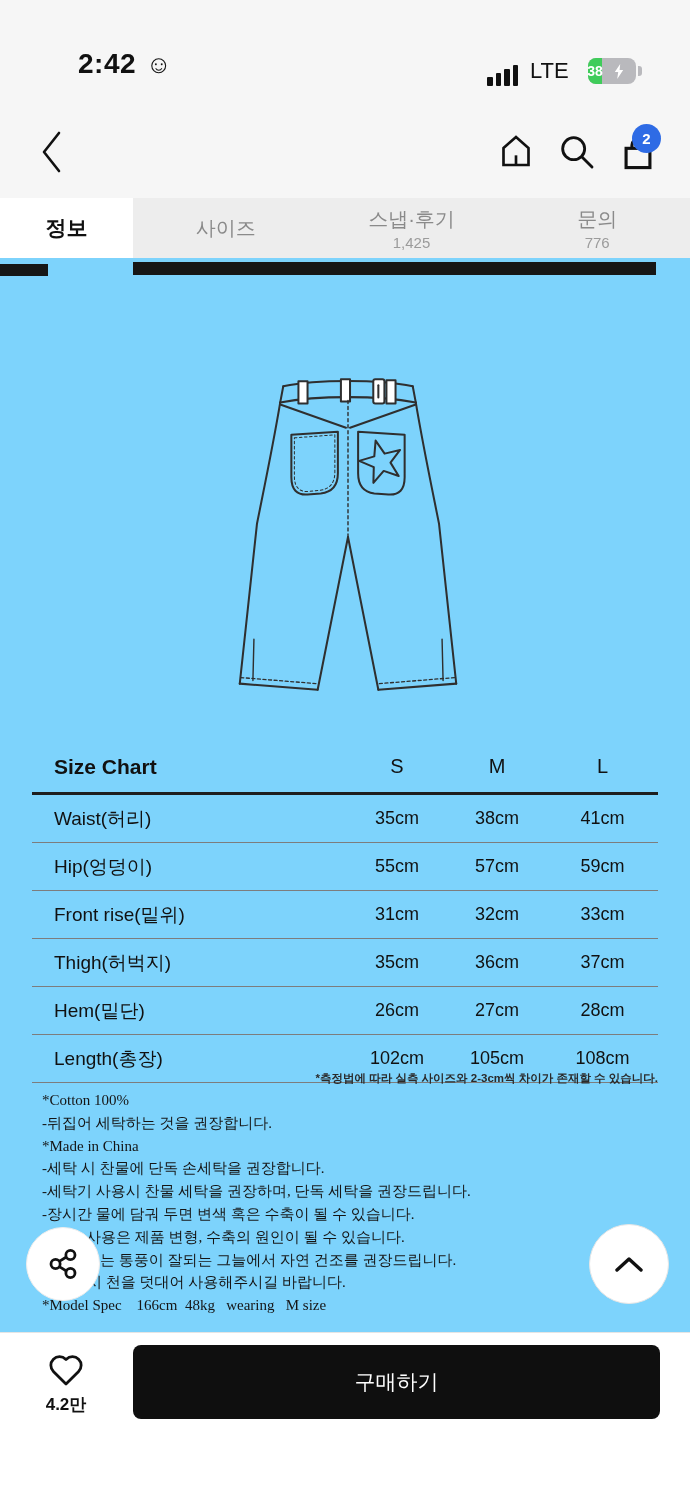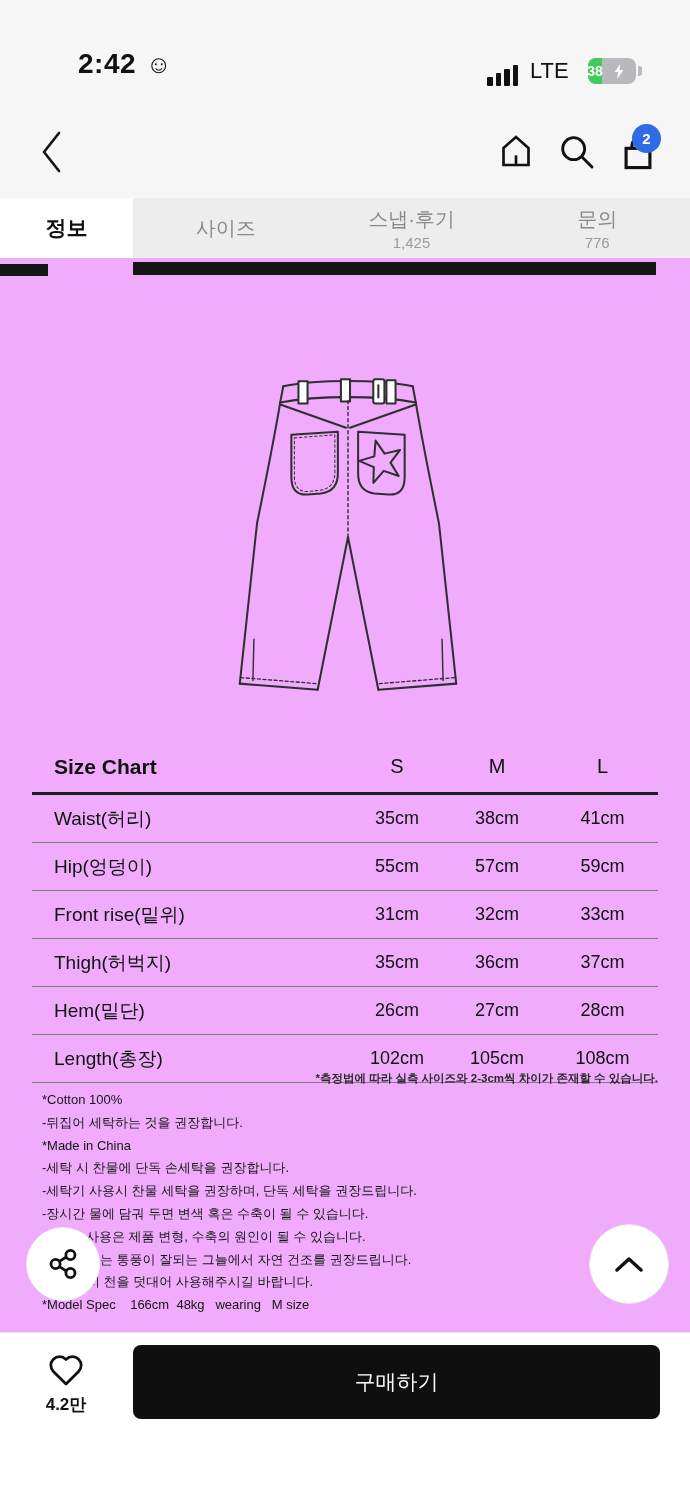--- a/index.html
+++ b/index.html
@@ -1,16 +1,16 @@
 <!DOCTYPE html>
 <html><head>
 <meta charset="utf-8">
 <style>
   html,body{margin:0;padding:0;background:#fff;}
-  .screen{position:relative;width:690px;height:1500px;background:#f0abfc;overflow:hidden;
+  .screen{position:relative;width:690px;height:1500px;background:#7dd3fc;overflow:hidden;
           font-family:"Liberation Sans","DejaVu Sans",sans-serif;color:#111;}
 
   
   .header-bg{position:absolute;left:0;top:0;width:690px;height:198px;background:#f6f6f6;}
   .time{position:absolute;left:78px;top:48px;font-size:28px;font-weight:700;letter-spacing:.5px;}
   .emoji{position:absolute;left:146px;top:50px;font-size:25px;font-weight:400;}
   .signal{position:absolute;left:487px;top:62px;width:34px;height:24px;display:flex;align-items:flex-end;gap:3px;}
   .signal i{display:block;width:5.5px;background:#111;border-radius:1px;}
   .network{position:absolute;left:530px;top:58px;font-size:22px;font-weight:500;}
   .battery{position:absolute;left:588px;top:58px;width:48px;height:26px;border-radius:8px;
@@ -40,21 +40,21 @@
   .size-table{position:absolute;left:32px;top:741px;width:626px;border-collapse:collapse;table-layout:fixed;}
   .size-table thead th{border-bottom:3px solid #1e1e1e;height:49px;vertical-align:middle;}
   .sc-title{text-align:left;padding-left:22px;font-size:21px;font-weight:700;}
   .sc-col{font-size:20px;font-weight:400;text-align:center;}
   .size-table tbody td{border-bottom:1.5px solid #7d7d7d;height:45px;font-size:18px;text-align:center;
                        color:#111;vertical-align:middle;}
   .size-table tbody td.lbl{text-align:left;padding-left:22px;font-size:19px;}
   .chart-note{position:absolute;right:32px;top:1071px;font-size:11.5px;font-weight:600;color:#2a2a2a;}
 
   
-  .care{position:absolute;left:42px;top:1089px;width:620px;font-size:13px;color:#151515;}
+  .care{position:absolute;left:42px;top:1089px;width:620px;font-size:15px;color:#151515;font-family:Liberation Serif, serif;}
   .care div{height:22.8px;line-height:22.8px;white-space:pre;font-weight:500;}
   .cov-0{margin-left:44px;} .cov-1{margin-left:58px;} .cov-2{margin-left:45px;}
 
   
   .fab{position:absolute;background:#fff;border-radius:50%;display:flex;align-items:center;justify-content:center;cursor:pointer;}
   .fab-share{left:26px;top:1227px;width:72px;height:72px;border:1.5px solid #ededed;}
   .fab-top{left:589px;top:1224px;width:78px;height:78px;border:1.5px solid #e6e6e6;}
 
   
   .bottombar{position:absolute;left:0;top:1332px;width:690px;height:168px;background:#fff;border-top:1px solid #e5e5e5;}

